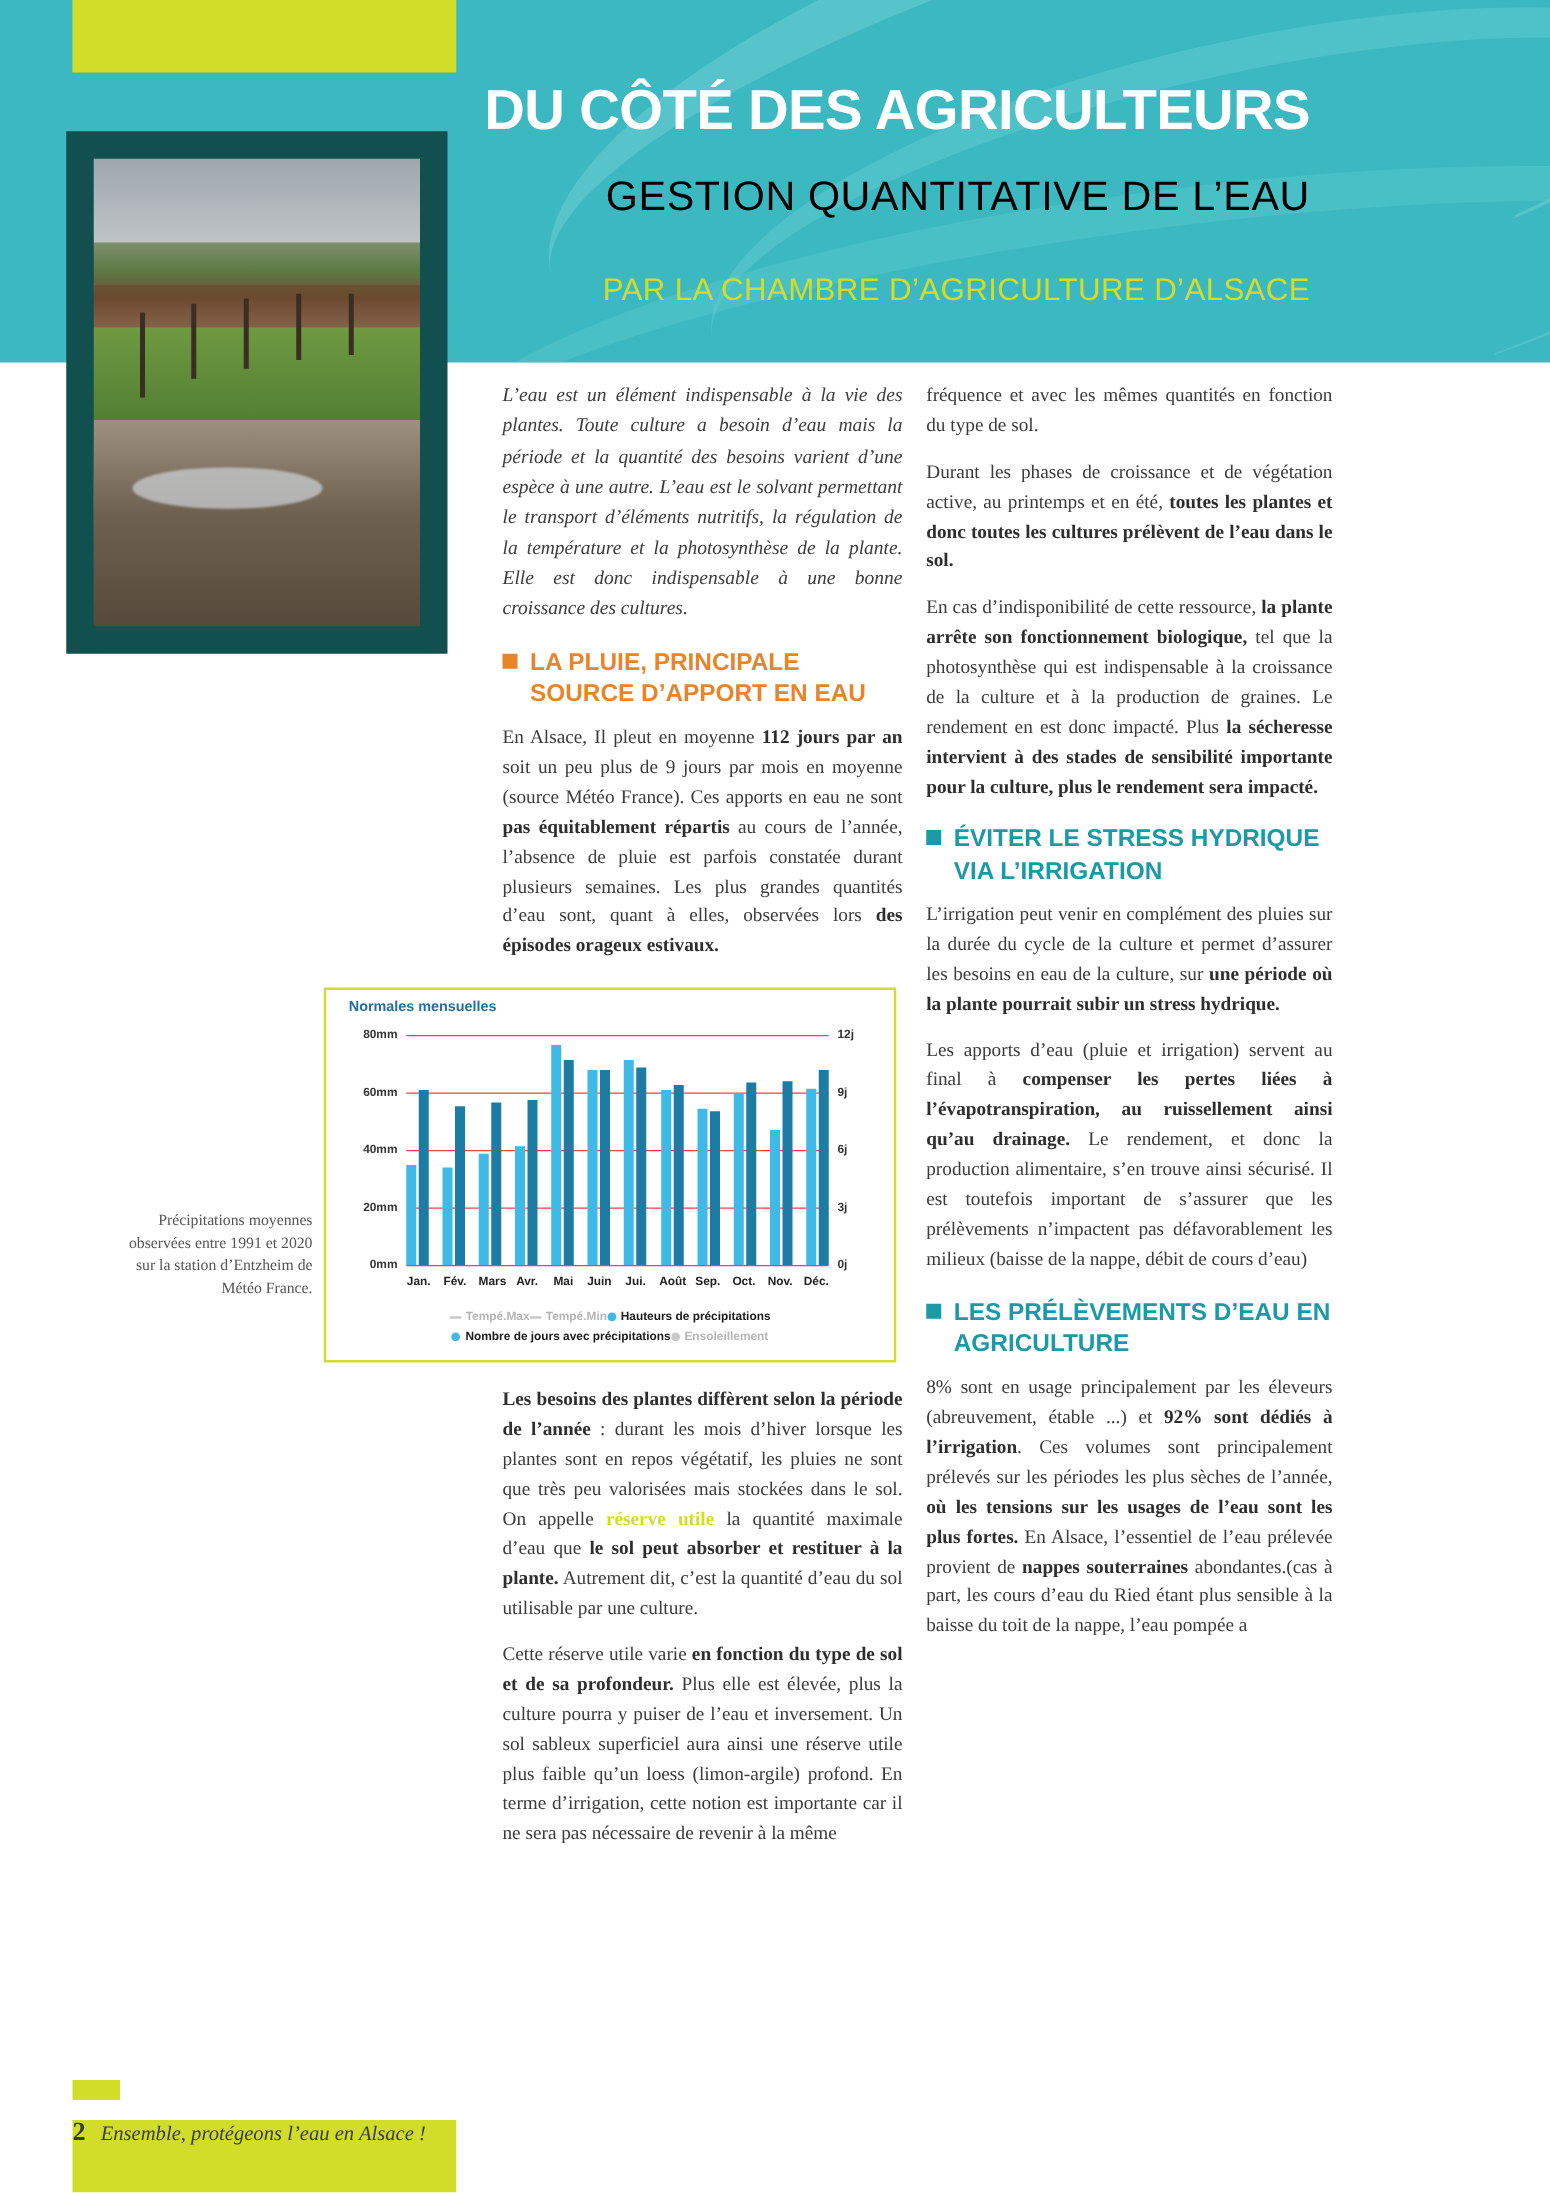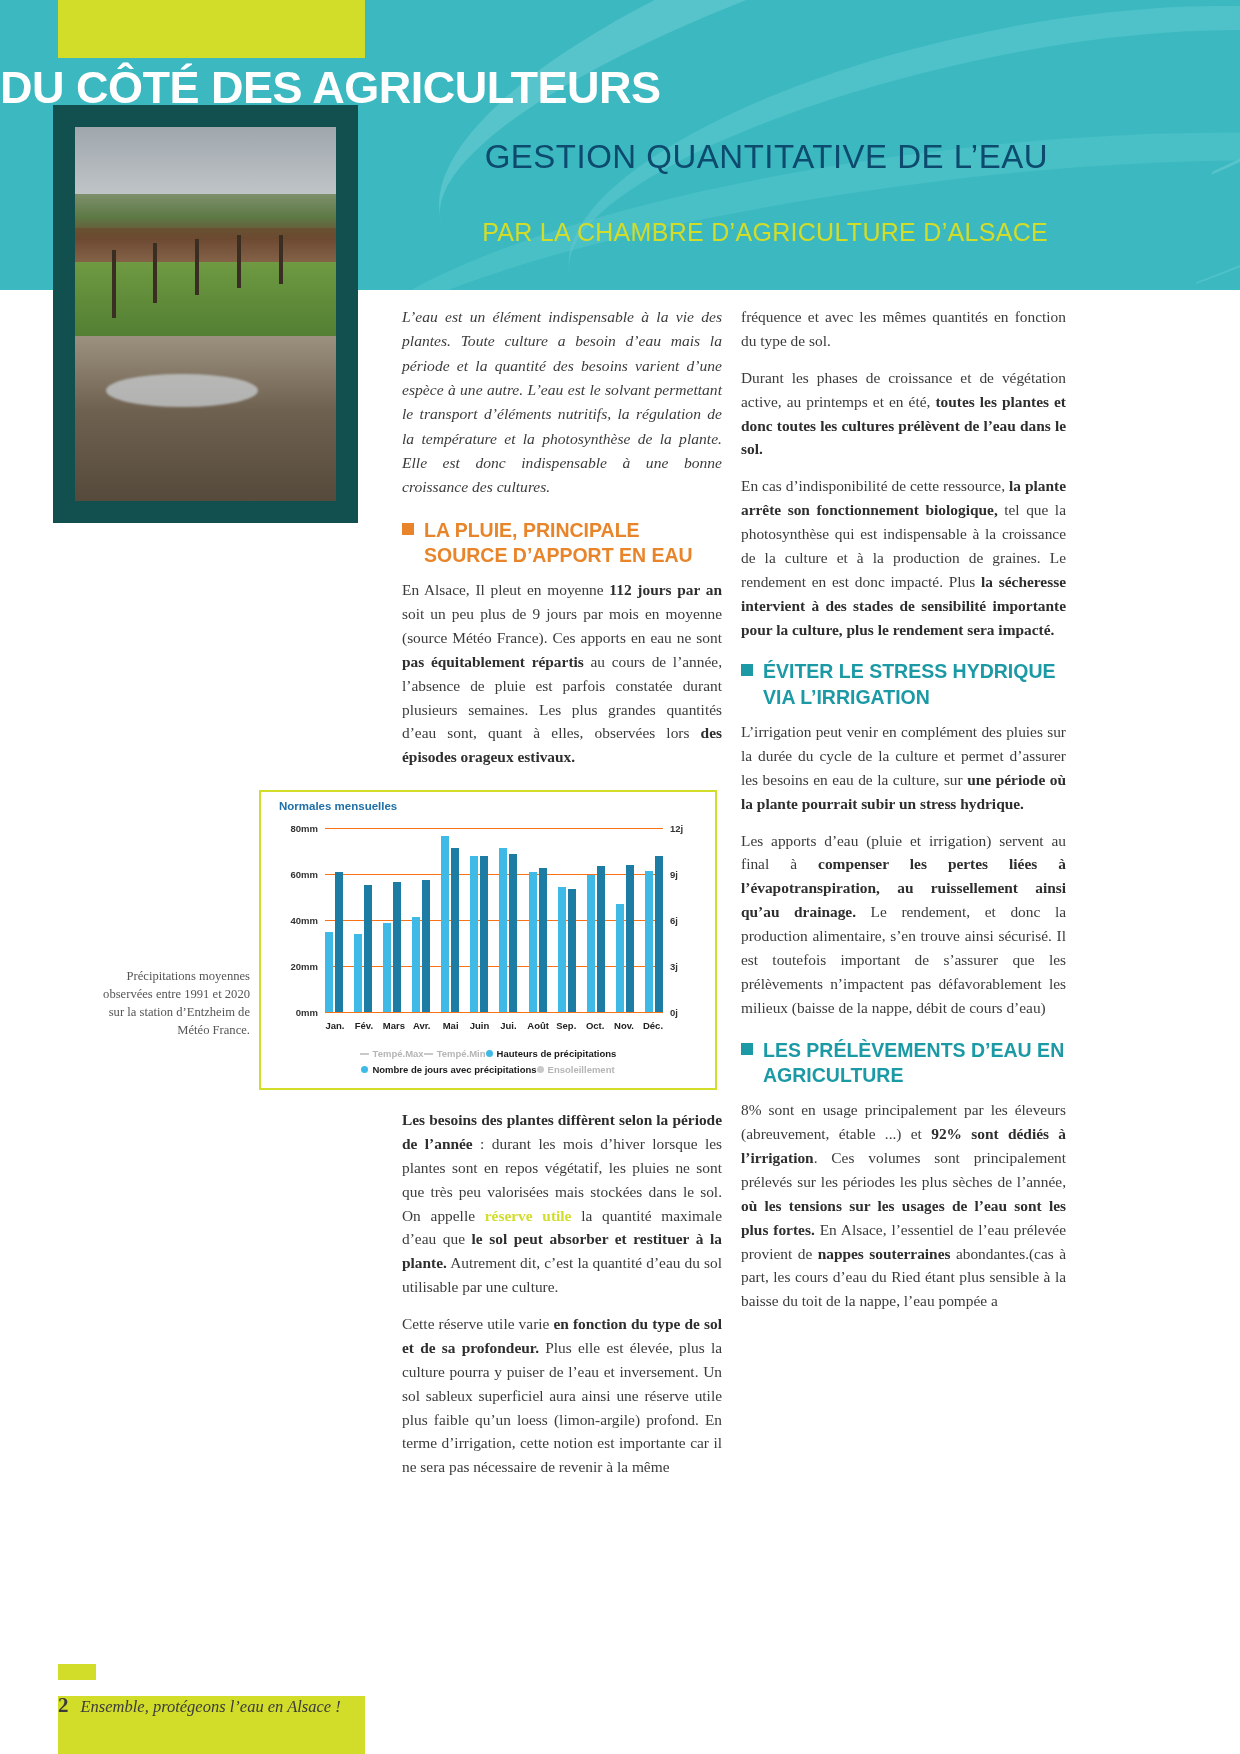--- a/index.html
+++ b/index.html
@@ -32,28 +32,29 @@
         border: 30px solid #66ccd3; border-left: none; border-bottom: none;
         transform: rotate(-7deg); }
 
   .yellow-sq {
     position: absolute; left: 58px; top: 0;
     width: 307px; height: 58px; background: #d2dd2a;
   }
 
   .title-main {
     position: absolute; left: 0; top: 62px; width: 1048px;
+    text-align: right;
     color: #ffffff; font-weight: bold; font-size: 45px;
     letter-spacing: -0.5px;
     font-family: "Liberation Sans", sans-serif;
   }
   .title-sub1 {
     position: absolute; left: 0; top: 138px; width: 1048px;
     text-align: right;
-    color: #0c4a6e; font-size: 33px; font-weight: normal;
+    color: #000000; font-size: 33px; font-weight: normal;
     letter-spacing: 0.5px;
   }
   .title-sub2 {
     position: absolute; left: 0; top: 218px; width: 1048px;
     text-align: right;
     color: #d2dd2a; font-size: 25px; font-weight: normal;
     letter-spacing: 0.3px;
   }
 
   
@@ -135,21 +136,21 @@
     position: absolute; left: 18px; top: 8px;
     font-size: 11.5px; font-weight: bold; color: #1f6fa8;
     font-family: "Liberation Sans", sans-serif;
   }
   .plot {
     position: absolute; left: 64px; top: 36px;
     width: 338px; height: 184px;
   }
   .grid-line {
     position: absolute; left: 0; width: 100%; height: 1px;
-    background: #f97316;
+    background: #ef4444;
   }
   .ytick {
     position: absolute; right: 100%; margin-right: 7px;
     font-size: 9.5px; color: #333; transform: translateY(-50%);
     white-space: nowrap; font-weight: bold;
   }
   .ytick-r {
     position: absolute; left: 100%; margin-left: 7px;
     font-size: 9.5px; color: #333; transform: translateY(-50%);
     white-space: nowrap; font-weight: bold;

